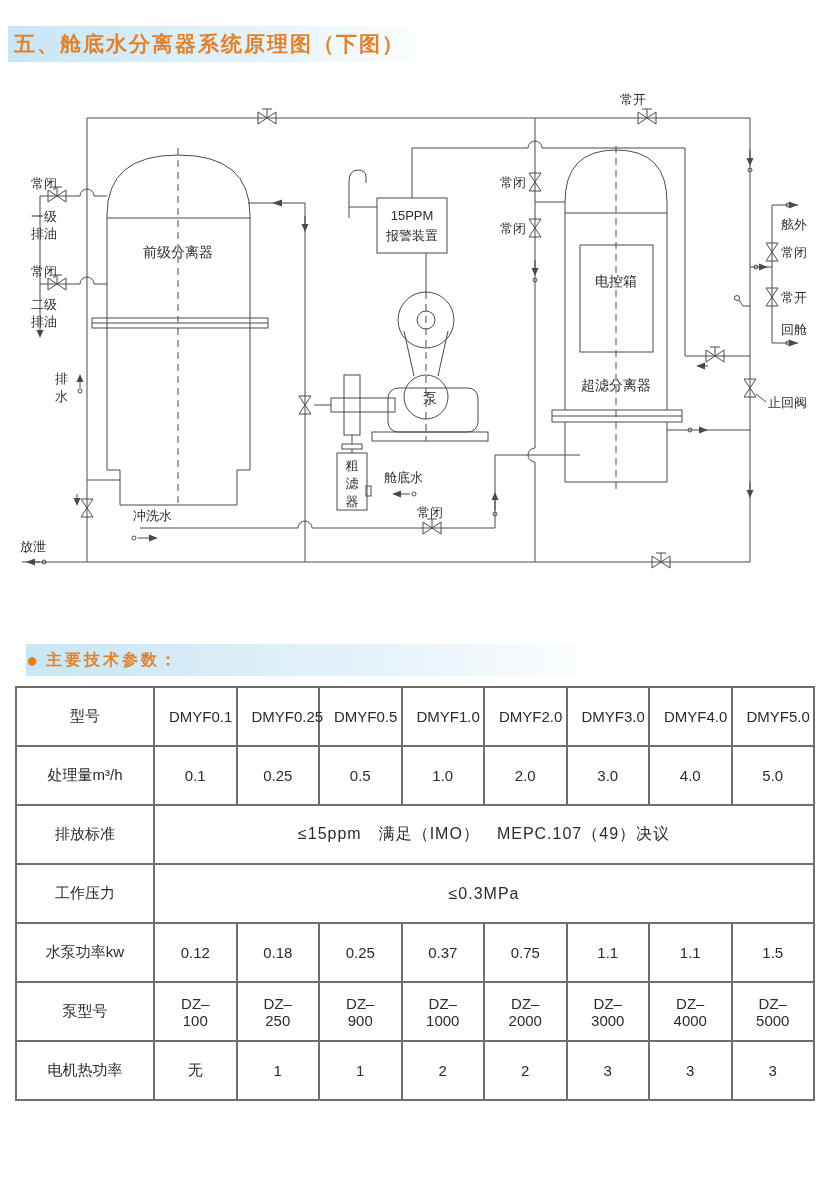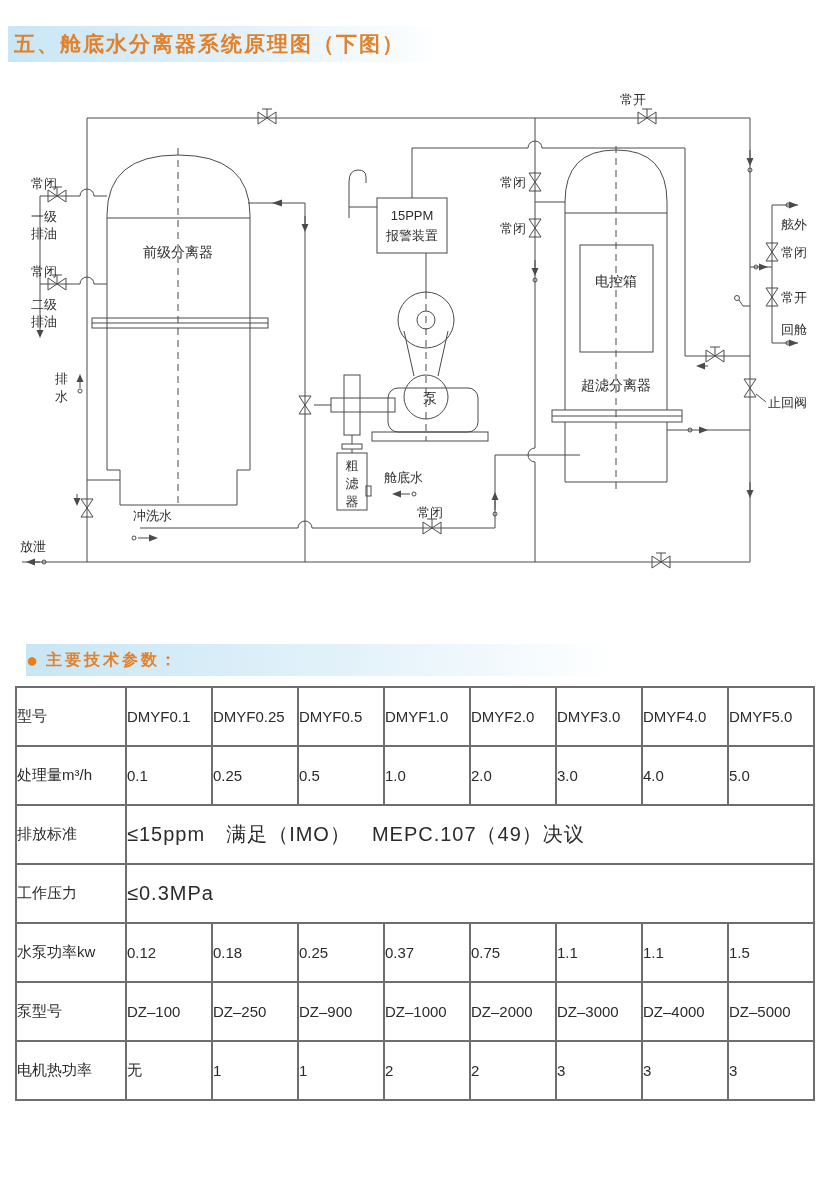--- a/index.html
+++ b/index.html
@@ -12,25 +12,25 @@
   .t2{margin:14px 0 0 26px;height:32px;width:590px;}
   .t2 .bullet{color:#e87f1c;font-size:20px;margin-right:8px;line-height:1;}
   .t2 .txt{color:#e0812c;font-weight:bold;font-size:16px;letter-spacing:3px;}
   svg.diagram{display:block;margin-top:8px;}
   svg .ln{stroke:#4a4a4a;stroke-width:1;fill:none;}
   svg .dash{stroke:#4a4a4a;stroke-width:1;fill:none;stroke-dasharray:7,5;}
   svg .ah{fill:#4a4a4a;stroke:none;}
   svg text{fill:#2d2d2d;font-size:13px;font-family:"Liberation Sans","DejaVu Sans",sans-serif;}
   svg .big{font-size:14px;}
   table.spec{margin:10px 0 0 15px;border-collapse:collapse;width:800px;table-layout:fixed;}
-  table.spec td{border:2px solid #6e6e6e;vertical-align:middle;
-        height:57px;font-size:15px;color:#2b2b2b;padding:0 0;
+  table.spec td{border:2px solid #6e6e6e;text-align:center;vertical-align:middle;
+        height:57px;font-size:15px;color:#2b2b2b;padding:0 14px;
         font-family:"Liberation Sans","DejaVu Sans",sans-serif;}
   table.spec td.lbl{width:108px;}
-  table.spec td.sp{letter-spacing:1px;font-size:20px;}
+  table.spec td.sp{letter-spacing:1px;font-size:16px;}
 </style>
 </head>
 <body>
 
 <div class="page">
 
   <div class="title-strip t1">
     <span>五、舱底水分离器系统原理图（下图）</span>
   </div>
 

